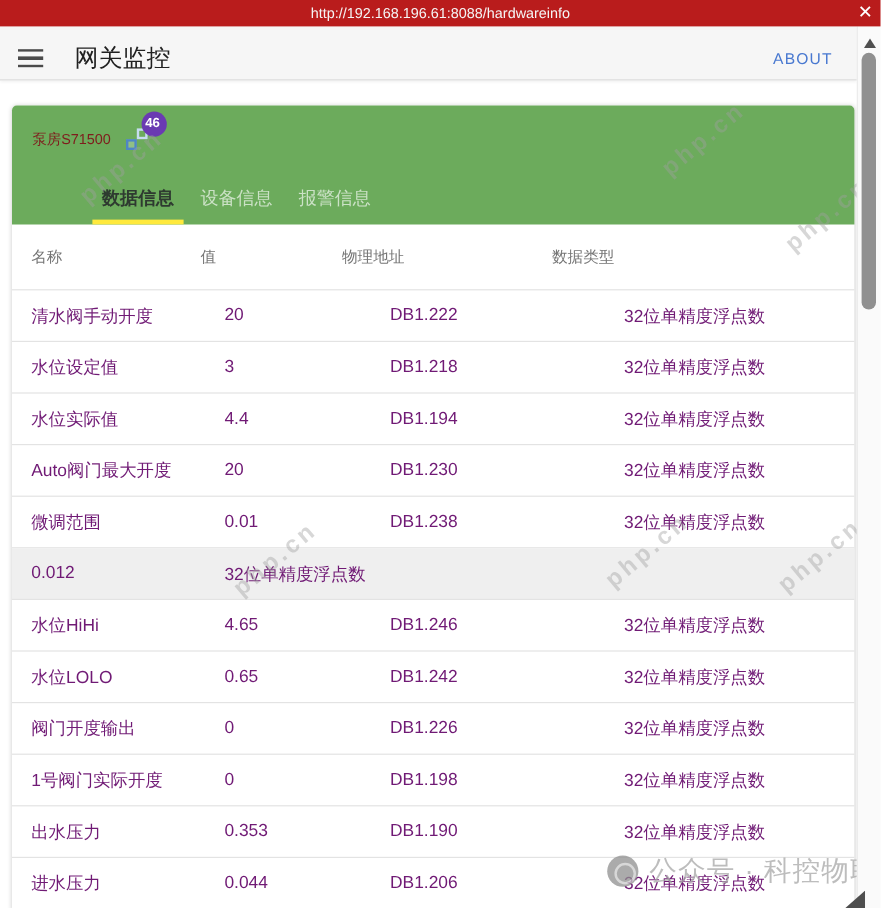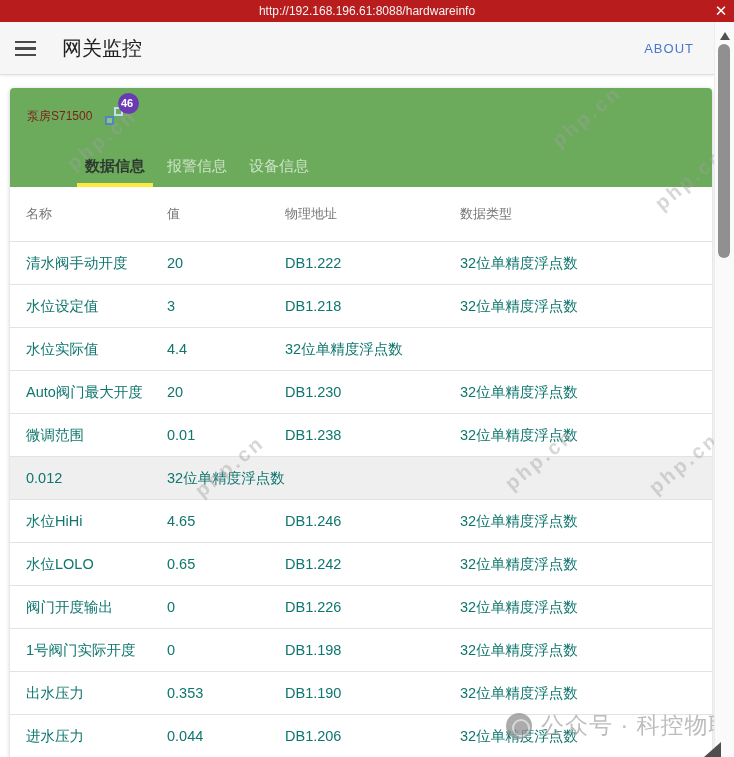--- a/index.html
+++ b/index.html
@@ -7,21 +7,21 @@
   .page { position:relative; width:734px; height:757px; background:#ffffff; overflow:hidden; }
 
   
   .topbar { position:absolute; top:0; left:0; width:734px; height:22px; background:#b91c1c; z-index:40; }
   .topbar-url { position:absolute; left:0; right:0; top:0; height:22px; line-height:22px; text-align:center;
                 color:#f5f5f5; font-size:12px; }
   .topbar-close { position:absolute; right:2px; top:0; width:22px; height:22px; line-height:22px; text-align:center;
                   color:#ffffff; font-size:15px; font-weight:bold; cursor:pointer; }
 
   
-  .appbar { position:absolute; top:22px; left:0; width:714px; height:53px; background:#f6f6f6;
+  .appbar { position:absolute; top:22px; left:0; width:714px; height:45px; background:#f6f6f6;
             border-bottom:1px solid #dedede; box-shadow:0 1px 3px rgba(0,0,0,0.08); z-index:10; }
   .menu-btn { position:absolute; left:15px; top:19px; width:21px; height:15px; cursor:pointer; }
   .menu-btn i { display:block; height:2.4px; background:#4a4a4a; margin-bottom:3.9px; }
   .app-title { position:absolute; left:62px; top:13px; font-size:20px; color:#212121; }
   .about-link { position:absolute; right:20px; top:19px; font-size:13px; color:#4878d0; letter-spacing:1px; cursor:pointer; }
 
   
   .card { position:absolute; left:10px; top:88px; width:702px; background:#ffffff;
           border-radius:4px 4px 0 0; box-shadow:0 1px 4px rgba(0,0,0,0.22); }
   .card-header { position:relative; height:99px; background:#6cab5c; border-radius:4px 4px 0 0; }
@@ -33,21 +33,21 @@
            background:#6a3ab2; color:#ffffff; font-size:11px; font-weight:bold; line-height:21px; text-align:left; }
   .tabs { position:absolute; left:43px; bottom:0; display:flex; gap:6px;margin-left:24px; }
   .tab { position:relative; height:37px; line-height:32px; padding:0 8px; font-size:15px;
          color:rgba(255,255,255,0.65); cursor:pointer; white-space:nowrap; }
   .tab.active { color:#2e3a30; font-weight:bold; }
   .tab-indicator { position:absolute; left:0; right:0; bottom:0; height:4px; background:#ffe93d; }
 
   
   .thead, .trow { display:grid; grid-template-columns:141px 118px 175px 1fr; padding-left:16px; align-items:center; }
   .thead { height:55px; border-bottom:1px solid #e3e3e3; color:#757575; font-size:13px; }
-  .trow { height:43px; border-bottom:1px solid #e3e3e3; color:#0f766e; font-size:14.5px; cursor:pointer; }
+  .trow { height:43px; border-bottom:1px solid #e3e3e3; color:#701a75; font-size:14.5px; cursor:pointer;gap:20px; }
   .trow.hl { background:#efefef; }
   .cell { padding-right:8px; overflow:hidden; white-space:nowrap; }
 
   
   .scrollbar { position:absolute; right:0; top:22px; width:20px; height:735px; background:#fafafa;
                border-left:1px solid #ececec; z-index:30; }
   .sb-up { position:absolute; top:10px; left:5px; width:0; height:0;
            border-left:5px solid transparent; border-right:5px solid transparent; border-bottom:8px solid #505050; }
   .sb-thumb { position:absolute; top:22px; left:3px; width:12px; height:214px; background:#909090; border-radius:6px; cursor:grab; }
 
@@ -92,24 +92,24 @@
         <span class="copy-back"></span>
           <span class="copy-front"></span>
       </div>
       <div class="badge">46</div>
       <div class="tabs">
         <div class="tab active">
           <span>数据信息</span>
           <div class="tab-indicator"></div>
         </div>
         <div class="tab">
-          <span>报警信息</span>
+          <span>设备信息</span>
         </div>
         <div class="tab">
-          <span>设备信息</span>
+          <span>报警信息</span>
         </div>
       </div>
     </div>
 
     <div class="thead">
       <div class="cell">名称</div>
       <div class="cell">值</div>
       <div class="cell">物理地址</div>
       <div class="cell">数据类型</div>
     </div>
@@ -124,20 +124,21 @@
   <div class="trow">
     <div class="cell">水位设定值</div>
     <div class="cell">3</div>
     <div class="cell">DB1.218</div>
     <div class="cell">32位单精度浮点数</div>
   </div>
 
   <div class="trow">
     <div class="cell">水位实际值</div>
     <div class="cell">4.4</div>
+    <div class="cell">DB1.194</div>
     <div class="cell">32位单精度浮点数</div>
   </div>
 
   <div class="trow">
     <div class="cell">Auto阀门最大开度</div>
     <div class="cell">20</div>
     <div class="cell">DB1.230</div>
     <div class="cell">32位单精度浮点数</div>
   </div>
 

